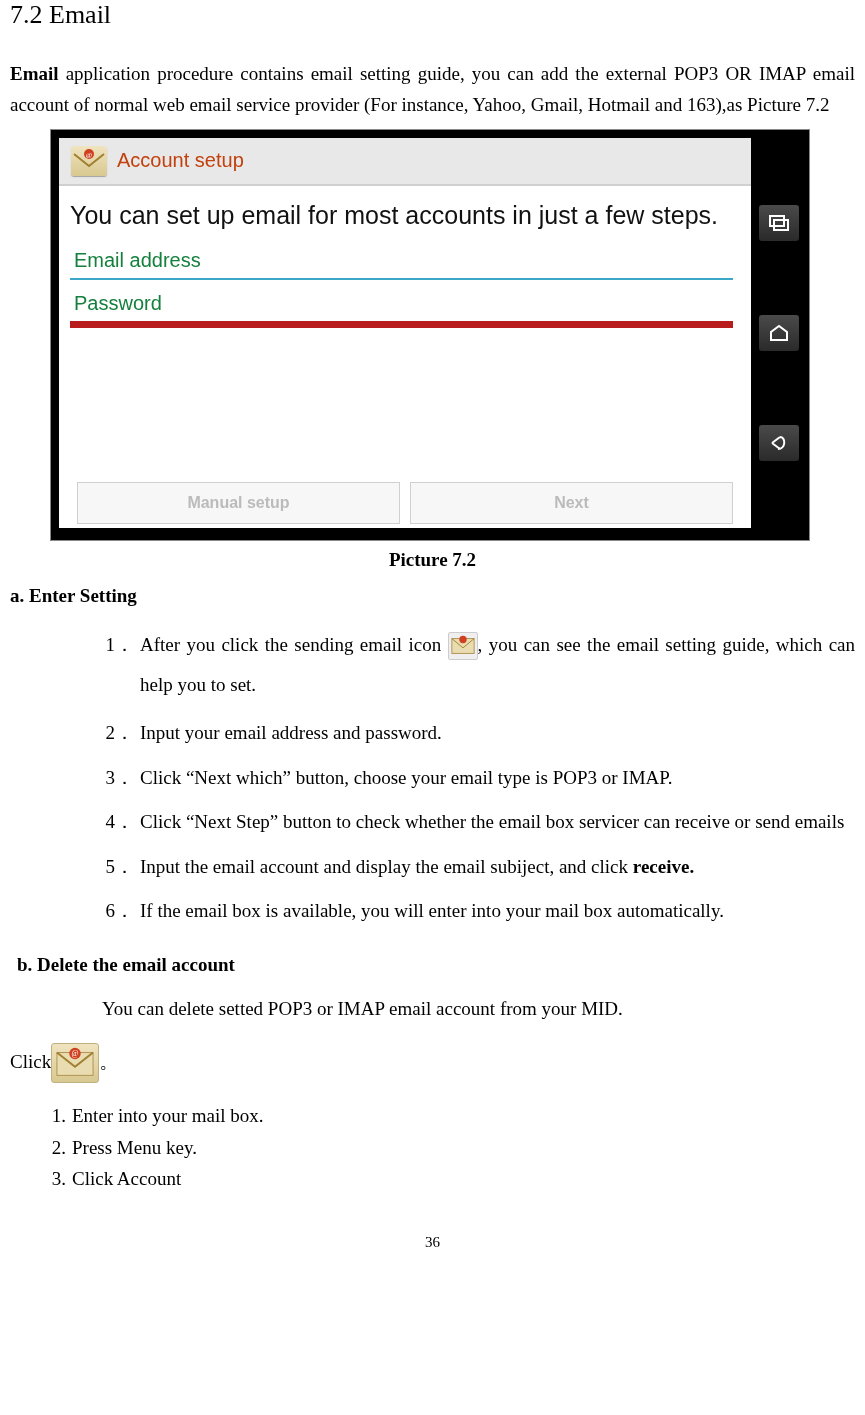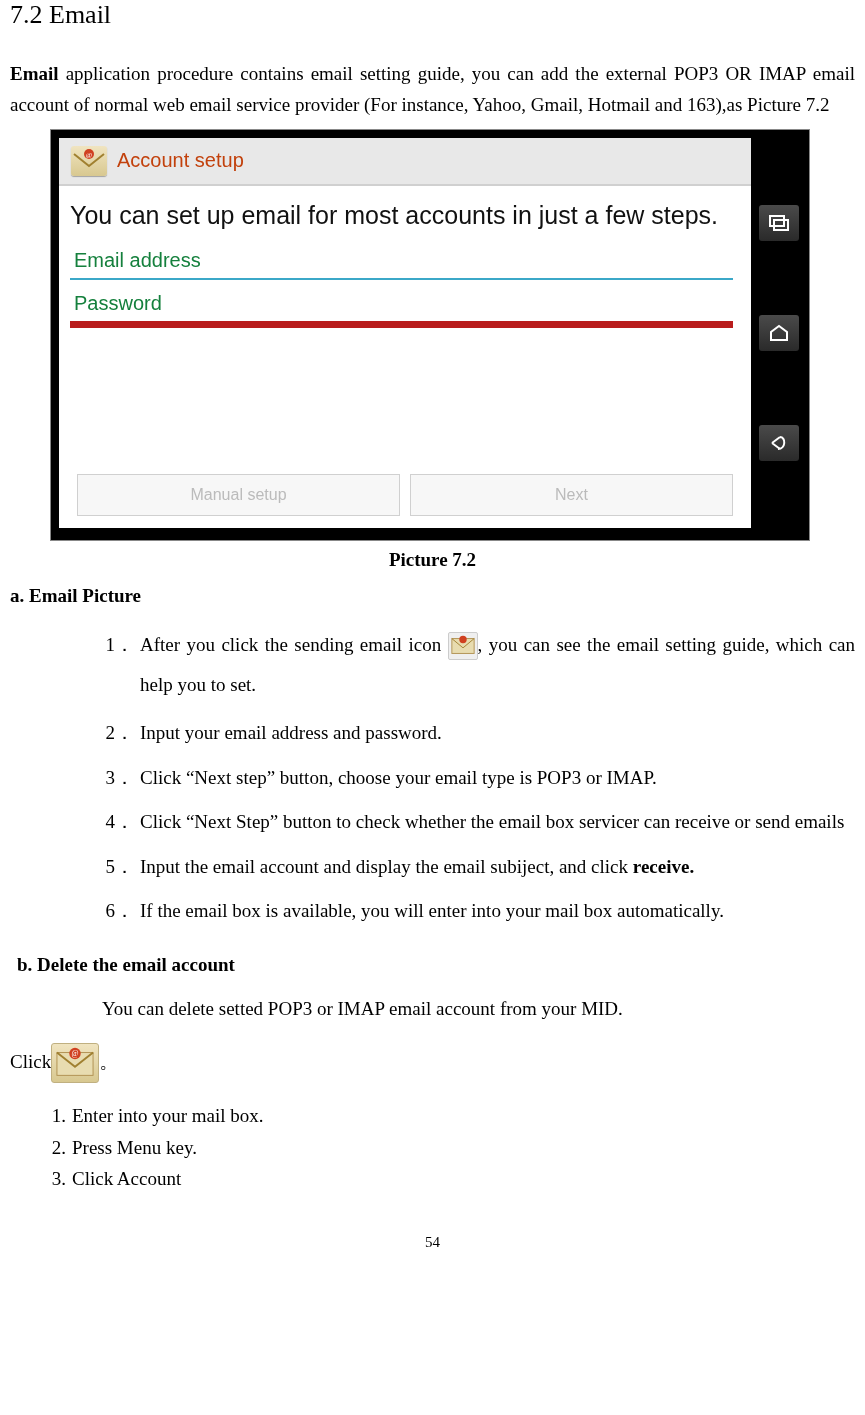--- a/index.html
+++ b/index.html
@@ -89,25 +89,26 @@
     }
     .email-input {
       border-bottom: 2px solid #3ba8c8;
     }
     .pwd-input {
       border-bottom: 7px solid #b91c1c;
       margin-top: 6px;
     }
     .bottom-buttons {
       position: absolute;
-      bottom: 12px;
+      bottom: 4px;
       left: 18px;
       right: 18px;
       display: flex;
       gap: 10px;
+      font-weight: bold;
     }
     .bottom-buttons .btn {
       flex: 1;
       height: 42px;
       border: 1px solid #d0d0d0;
       background: #f7f7f7;
       font-family: sans-serif;
       font-size: 16px;
       color: #bbb;
       cursor: default;
@@ -263,37 +264,37 @@
         <svg width="22" height="18" viewBox="0 0 22 18">
             <path d="M12 3 C 18 3 18 15 10 15 M4 9 L12 3 M4 9 L12 15" fill="none"></path>
           </svg>
       </div>
     </div>
   </div>
 </div>
 
 <div class="caption">Picture 7.2</div>
 
-<div class="sub-a">a. Email Picture</div>
+<div class="sub-a">a. Enter Setting</div>
 <ol class="list-a">
   <li class="step1">
     <span class="num">1．</span>
     <span>After you click the sending email icon </span><span class="small-icon"><svg viewBox="0 0 30 28">
           <rect x="3" y="6" width="24" height="16" fill="#e8dcb0" stroke="#b09050"></rect>
           <path d="M3 6 L15 16 L27 6" stroke="#a08030" fill="none"></path>
           <circle cx="15" cy="7" r="4" fill="#d04020"></circle>
         </svg></span><span>, you can see the email setting guide, which can help you to set.</span>
   </li>
   <li>
     <span class="num">2．</span>
     <span>Input your email address and password.</span>
   </li>
   <li>
     <span class="num">3．</span>
-    <span>Click “Next step” button, choose your email type is POP3 or IMAP.</span>
+    <span>Click “Next which” button, choose your email type is POP3 or IMAP.</span>
   </li>
   <li>
     <span class="num">4．</span>
     <span>Click “Next Step” button to check whether the email box servicer can receive or send emails</span>
   </li>
   <li>
     <span class="num">5．</span>
     <span>Input the email account and display the email subiject, and click </span><span class="bold">receive.</span>
   </li>
   <li>
@@ -320,13 +321,13 @@
   <li>
     <span class="num">2.</span>
     <span>Press Menu key.</span>
   </li>
   <li>
     <span class="num">3.</span>
     <span>Click Account</span>
   </li>
 </ol>
 
-<div class="page-num">54</div>
+<div class="page-num">36</div>
 
 </body></html>

